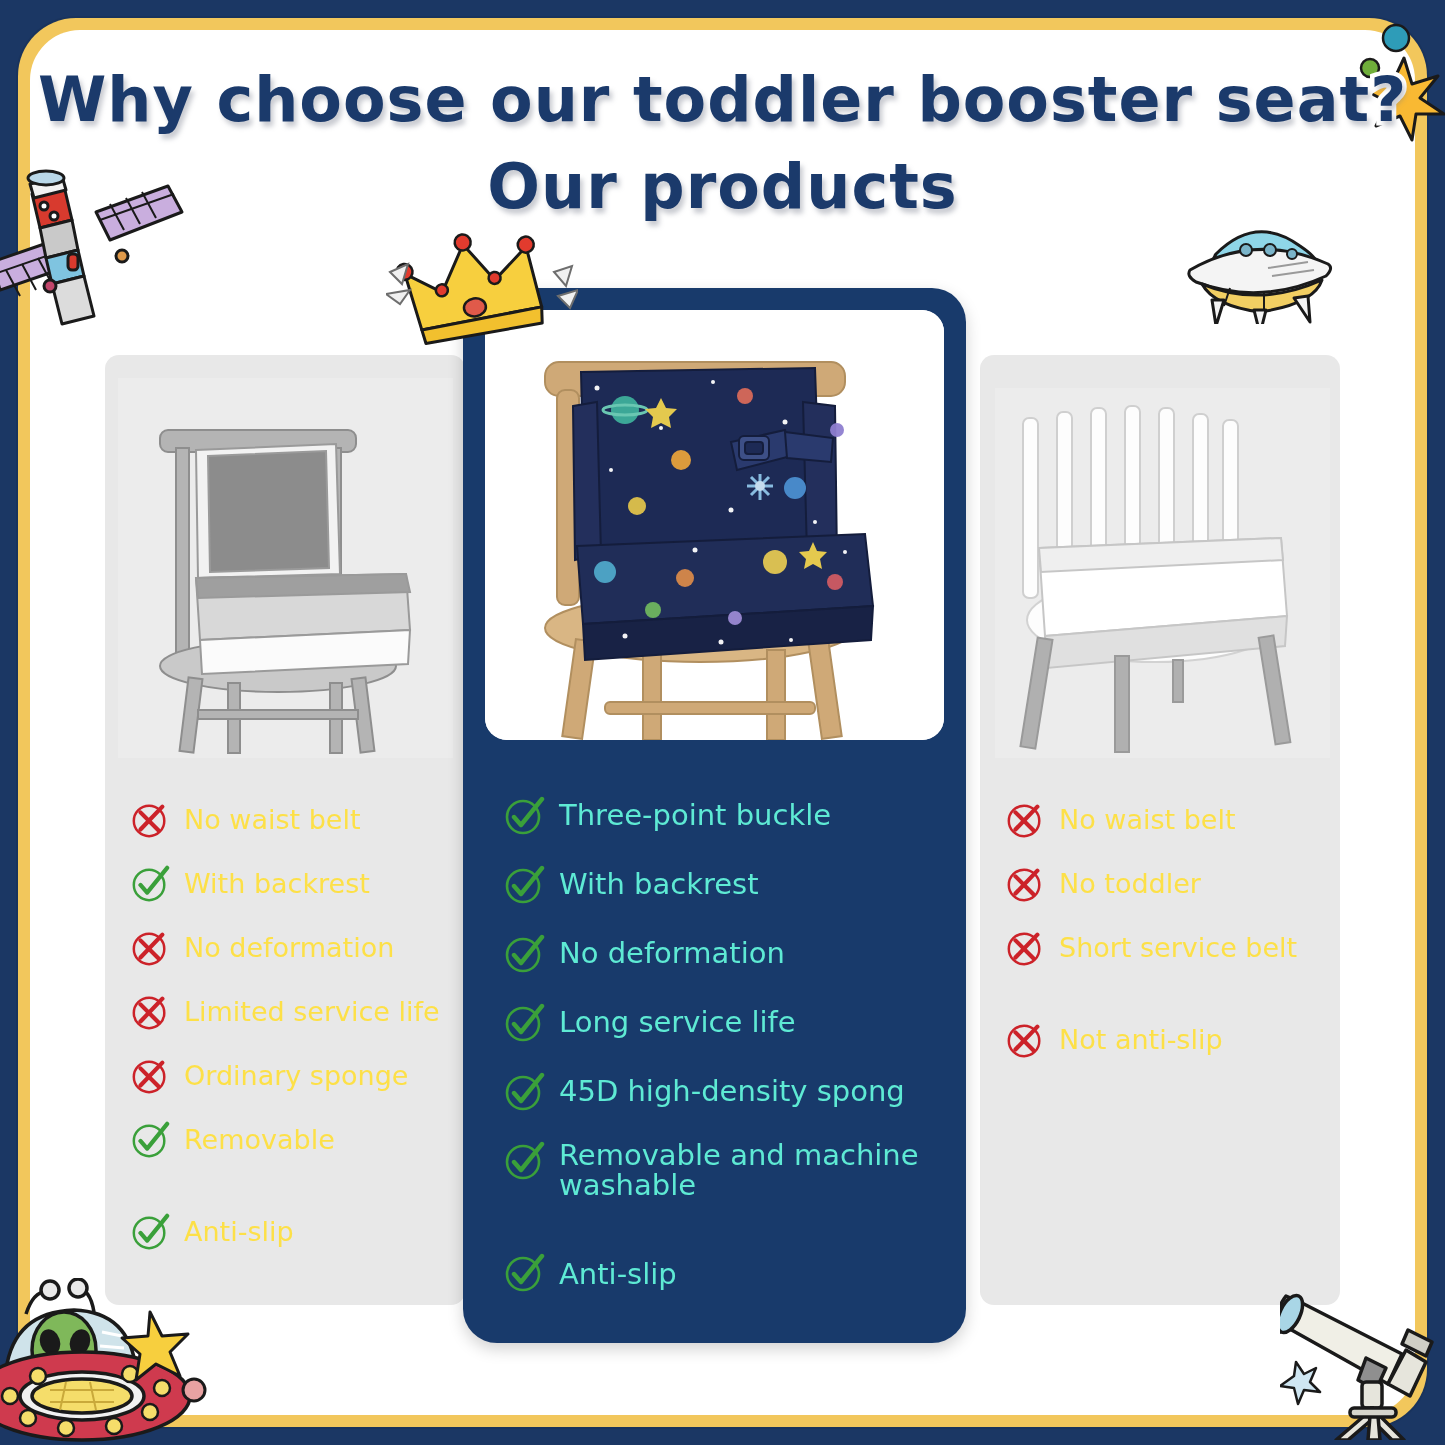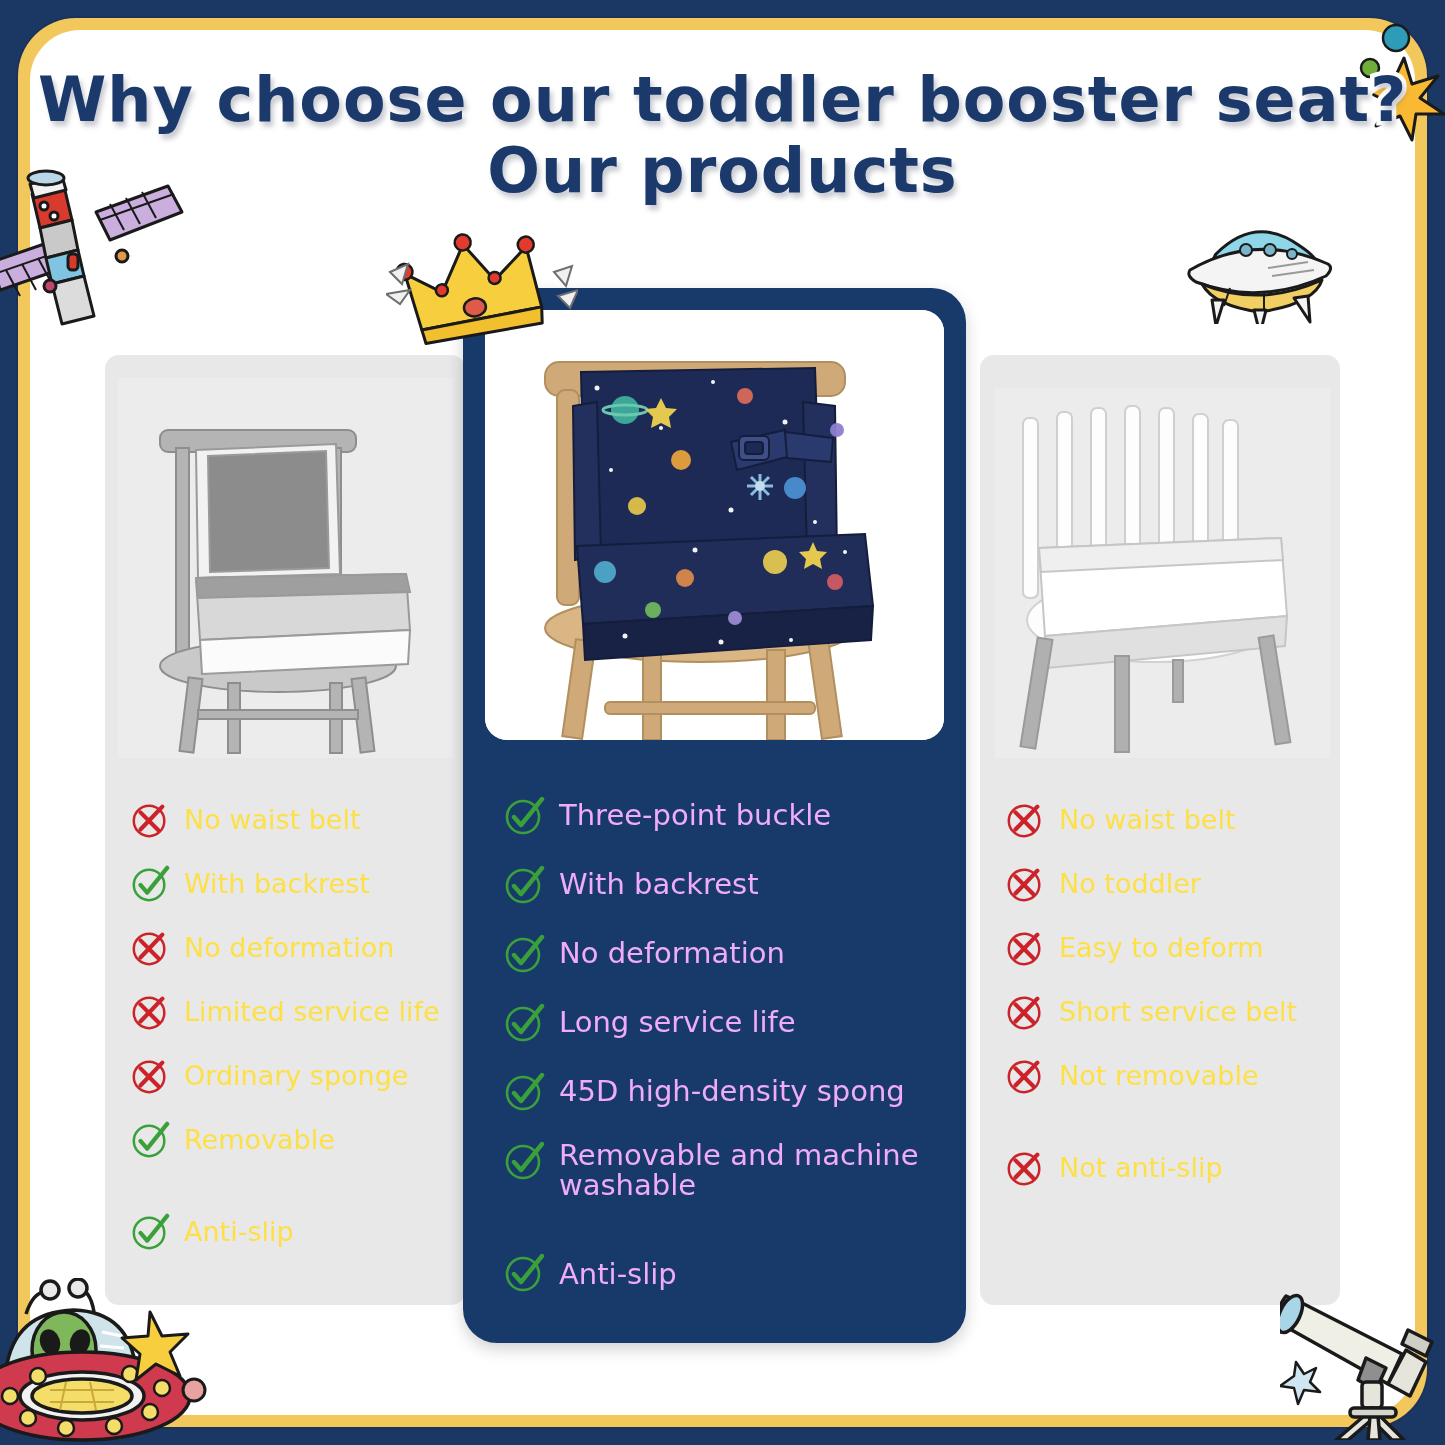--- a/index.html
+++ b/index.html
@@ -49,21 +49,21 @@
     font-family: "DejaVu Sans", sans-serif;
     font-weight: bold;
     color: #1b3a6b;
     letter-spacing: 1px;
     line-height: 1.02;
     -webkit-text-stroke: 9px #ffffff;
     paint-order: stroke fill;
     text-shadow: 3px 5px 5px rgba(120,125,140,0.40);
   }
   .title-line.l1 { font-size: 62px; }
-  .title-line.l2 { font-size: 62px; margin-top: 8px; }
+  .title-line.l2 { font-size: 62px; margin-top: 24px; }
 
   
   .side-panel {
     position: absolute;
     background: #e8e8e8;
     border-radius: 14px;
     z-index: 5;
   }
   #panel-left  { left: 105px;  top: 355px; width: 360px; height: 950px; }
   #panel-right { left: 980px;  top: 355px; width: 360px; height: 950px; }
@@ -103,21 +103,21 @@
     margin-right: 14px;
   }
   .feature-row .txt {
     font-family: "DejaVu Sans", sans-serif;
     font-size: 27px;
     line-height: 40px;
     color: #fde047;
     white-space: pre-line;
   }
   #list-center .feature-row { margin-bottom: 27px; }
-  #list-center .feature-row .txt { color: #f0abfc; font-size: 29px; }
+  #list-center .feature-row .txt { color: #5eead4; font-size: 29px; }
   #list-center .feature-row .ico { width: 42px; height: 42px; }
 
   .feature-row.spacer-before { margin-top: 52px; align-items: flex-end; }
   #list-center .feature-row.wrap2 .txt { line-height: 30px; }
 
   
   .deco { position: absolute; z-index: 25; }
   #deco-satellite { left: -8px;  top: 150px; }
   #deco-ufo       { left: 1168px; top: 206px; }
   #deco-crown     { left: 386px;  top: 228px; z-index: 26; }
@@ -384,37 +384,21 @@
             <path d="M11 13 L30 32" fill="none" stroke="#cc2229" stroke-width="4.4" stroke-linecap="round"></path>
           </svg></span>
         <span class="txt">No toddler</span>
       </div>
       <div class="feature-row">
         <span class="ico"><svg viewBox="0 0 42 42" width="100%" height="100%">
             <circle cx="20" cy="22" r="16" fill="none" stroke="#cc2229" stroke-width="2.6"></circle>
             <path d="M11 31 L34 7" fill="none" stroke="#cc2229" stroke-width="4.4" stroke-linecap="round"></path>
             <path d="M11 13 L30 32" fill="none" stroke="#cc2229" stroke-width="4.4" stroke-linecap="round"></path>
           </svg></span>
-        <span class="txt">Easy to deform</span>
-      </div>
-      <div class="feature-row">
-        <span class="ico"><svg viewBox="0 0 42 42" width="100%" height="100%">
-            <circle cx="20" cy="22" r="16" fill="none" stroke="#cc2229" stroke-width="2.6"></circle>
-            <path d="M11 31 L34 7" fill="none" stroke="#cc2229" stroke-width="4.4" stroke-linecap="round"></path>
-            <path d="M11 13 L30 32" fill="none" stroke="#cc2229" stroke-width="4.4" stroke-linecap="round"></path>
-          </svg></span>
         <span class="txt">Short service belt</span>
-      </div>
-      <div class="feature-row">
-        <span class="ico"><svg viewBox="0 0 42 42" width="100%" height="100%">
-            <circle cx="20" cy="22" r="16" fill="none" stroke="#cc2229" stroke-width="2.6"></circle>
-            <path d="M11 31 L34 7" fill="none" stroke="#cc2229" stroke-width="4.4" stroke-linecap="round"></path>
-            <path d="M11 13 L30 32" fill="none" stroke="#cc2229" stroke-width="4.4" stroke-linecap="round"></path>
-          </svg></span>
-        <span class="txt">Not removable</span>
       </div>
       <div class="feature-row spacer-before">
         <span class="ico"><svg viewBox="0 0 42 42" width="100%" height="100%">
             <circle cx="20" cy="22" r="16" fill="none" stroke="#cc2229" stroke-width="2.6"></circle>
             <path d="M11 31 L34 7" fill="none" stroke="#cc2229" stroke-width="4.4" stroke-linecap="round"></path>
             <path d="M11 13 L30 32" fill="none" stroke="#cc2229" stroke-width="4.4" stroke-linecap="round"></path>
           </svg></span>
         <span class="txt">Not anti-slip</span>
       </div>
     </div>

